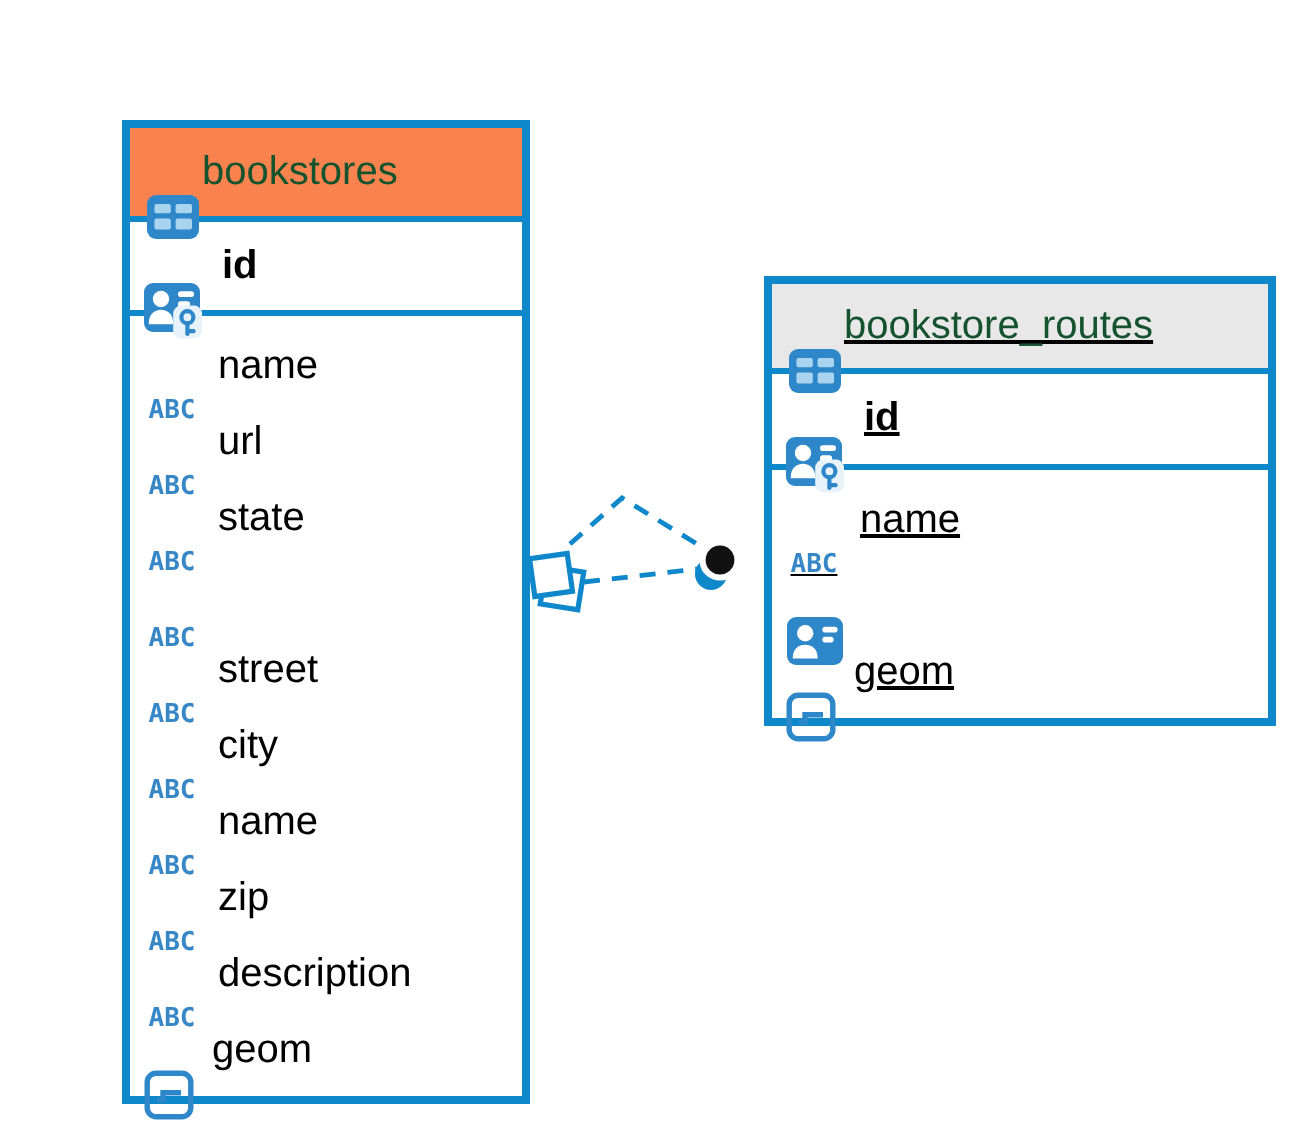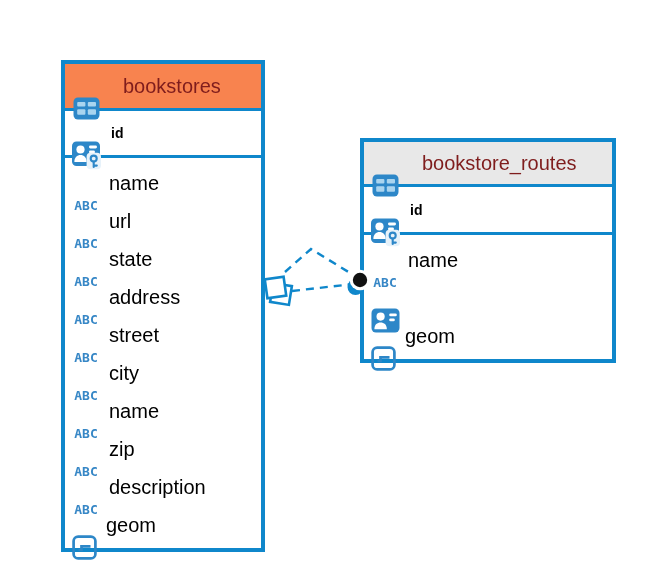--- a/index.html
+++ b/index.html
@@ -8,51 +8,51 @@
     font-family:"Liberation Sans","DejaVu Sans",sans-serif;
     overflow:hidden;
   }
   .erd-table{
     position:absolute;
     border:4px solid #0f87cb;
     background:#ffffff;
     box-sizing:border-box;
   }
   .erd-header{
-    display:flex;align-items:center;gap:23px;
+    display:flex;align-items:center;gap:1px;
     padding:0 8px;
     border-bottom:3px solid #0f87cb;
-    font-size:20px;color:#7f1d1d;
+    font-size:20px;color:#14532d;
   }
   .pk-row{
     display:flex;align-items:center;gap:8px;
     padding:0 6px;
     border-bottom:3px solid #0f87cb;
-    font-size:14px;font-weight:bold;color:#000;
+    font-size:20px;font-weight:bold;color:#000;
     background:#fff;
   }
   .fields{padding:6px 0 4px 0;}
   .field-row{
     display:flex;align-items:center;gap:9px;
     padding:0 7px;
     font-size:20px;color:#000;
     background:#fff;
   }
   .icon-box{display:inline-flex;align-items:center;justify-content:flex-end;flex:0 0 auto;margin-top:44px;}
   .abc-icon{
     font-family:"DejaVu Sans Mono","Liberation Mono",monospace;
     font-weight:bold;font-size:13px;letter-spacing:0px;
     color:#3787c6;width:28px;text-align:center;
   }
   #connector{position:absolute;left:250px;top:233px;z-index:5;}
   #table-bookstores{left:61px;top:60px;width:204px;z-index:1;}
   #table-bookstores .erd-header{height:44px;background:#f8834f;}
   #table-bookstores .pk-row{height:44px;}
   #table-bookstores .field-row{height:38px;}
-  #table-routes{left:360px;top:138px;width:256px;z-index:1;}
+  #table-routes{left:382px;top:138px;width:256px;z-index:1;text-decoration:underline;}
   #table-routes .erd-header{height:42px;background:#e8e8e8;}
   #table-routes .pk-row{height:45px;}
   #table-routes .field-row{height:38px;}
 </style>
 </head>
 <body>
 
 <div class="erd-table" id="table-bookstores">
   <div class="erd-header">
     <span class="icon-box">
@@ -97,21 +97,20 @@
       <div class="field-row">
         <span class="icon-box">
           <span class="abc-icon">ABC</span>
         </span>
         <span>state</span>
       </div>
       <div class="field-row">
         <span class="icon-box">
           <span class="abc-icon">ABC</span>
         </span>
-        <span>address</span>
       </div>
       <div class="field-row">
         <span class="icon-box">
           <span class="abc-icon">ABC</span>
         </span>
         <span>street</span>
       </div>
       <div class="field-row">
         <span class="icon-box">
           <span class="abc-icon">ABC</span>

